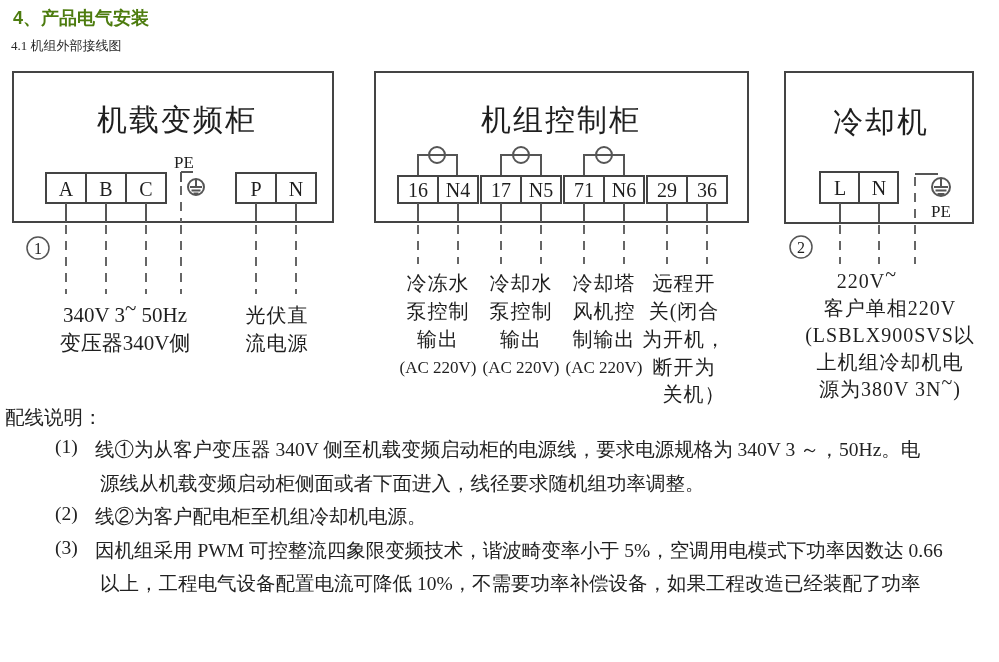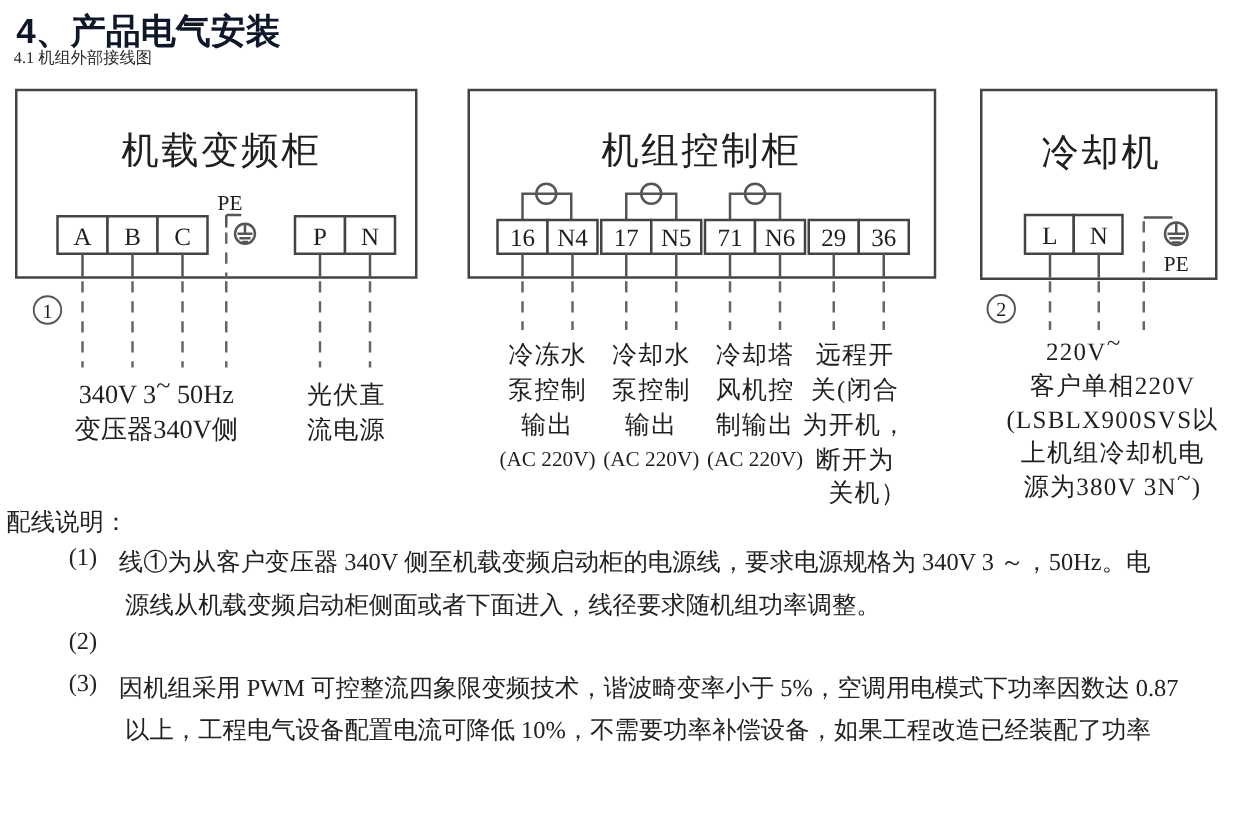--- a/index.html
+++ b/index.html
@@ -3,21 +3,21 @@
 <meta charset="utf-8">
 <style>
   html,body{margin:0;padding:0;background:#ffffff;}
   .page{
     position:relative;width:999px;height:662px;background:#ffffff;overflow:hidden;
     font-family:"Liberation Serif","DejaVu Serif",serif;color:#1f1f1f;
   }
   .abs{position:absolute;}
   .sec-title{
     font-family:"Liberation Sans","DejaVu Sans",sans-serif;
-    font-weight:bold;font-size:28px;color:#0f172a;white-space:nowrap;
+    font-weight:bold;font-size:18px;color:#4d7c0f;white-space:nowrap;
   }
   .sub-title{font-size:13px;color:#2a2a2a;white-space:nowrap;}
   svg{position:absolute;left:0;top:0;}
   svg .box{fill:none;stroke:#444;stroke-width:2;}
   svg .cell{fill:#fff;stroke:#444;stroke-width:2;}
   svg .wire{fill:none;stroke:#555;stroke-width:2;}
   svg .dash{fill:none;stroke:#666;stroke-width:2;stroke-dasharray:9 7;}
   svg .mark{fill:none;stroke:#555;stroke-width:1.5;}
   svg text{
     font-family:"Liberation Serif","DejaVu Serif",serif;
@@ -169,18 +169,19 @@
     </text>
   </svg>
 
   <div class="note-line" style="left:5px;top:404px;">配线说明：</div>
 
   <div class="note-line" style="left:55px;top:436px;">(1)</div>
   <div class="note-line" style="left:95px;top:436px;">线①为从客户变压器 340V 侧至机载变频启动柜的电源线，要求电源规格为 340V 3 ～，50Hz。电</div>
   <div class="note-line" style="left:100px;top:470px;">源线从机载变频启动柜侧面或者下面进入，线径要求随机组功率调整。</div>
 
   <div class="note-line" style="left:55px;top:503px;">(2)</div>
+  <div class="note-line" style="left:95px;top:503px;">线②为客户配电柜至机组冷却机电源。</div>
 
   <div class="note-line" style="left:55px;top:537px;">(3)</div>
-  <div class="note-line" style="left:95px;top:537px;">因机组采用 PWM 可控整流四象限变频技术，谐波畸变率小于 5%，空调用电模式下功率因数达 0.87</div>
+  <div class="note-line" style="left:95px;top:537px;">因机组采用 PWM 可控整流四象限变频技术，谐波畸变率小于 5%，空调用电模式下功率因数达 0.66</div>
   <div class="note-line" style="left:100px;top:570px;text-align:right;">以上，工程电气设备配置电流可降低 10%，不需要功率补偿设备，如果工程改造已经装配了功率</div>
 
 </div>
 
 </body></html>

